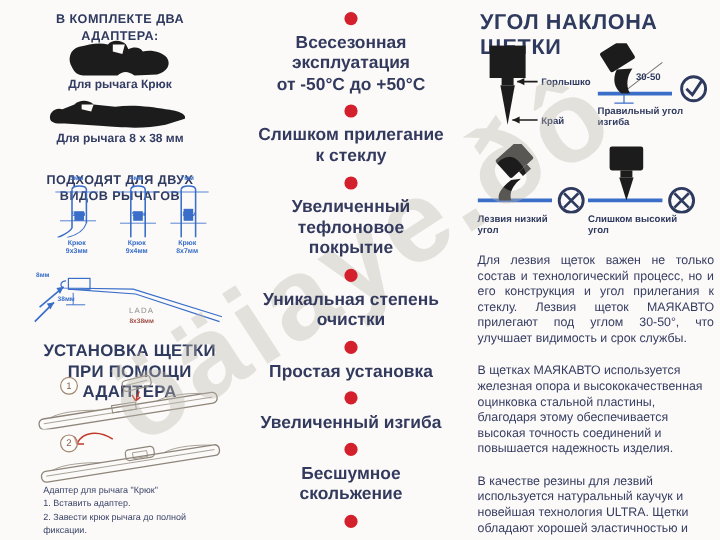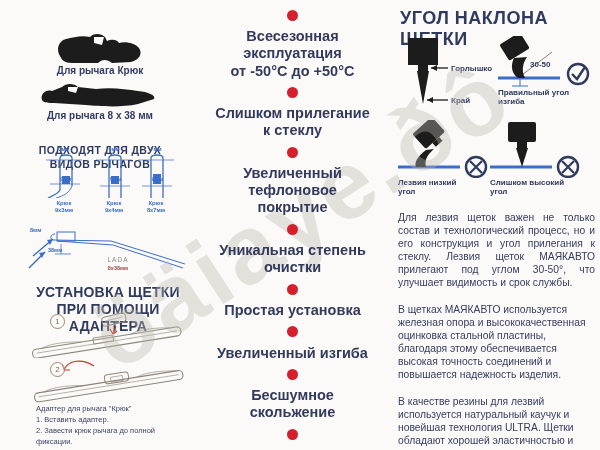--- a/index.html
+++ b/index.html
@@ -39,20 +39,22 @@
   .para p{margin:0 0 14px 0;}
   .para p.just{text-align:justify;}
 </style>
 </head>
 <body>
 
 <div class="page">
 
   <div class="watermark">öäiaye.ðô</div>
 
+  <div class="abs center h-navy kit-heading pre">В КОМПЛЕКТЕ ДВА
+АДАПТЕРА:</div>
 
   <svg class="abs" style="left:52px;top:32px;" width="96" height="34" viewBox="0 0 96 34">
     <path fill="#1c1c1c" d="M8 24 C4 18 6 9 14 7 C22 5 30 3 38 5 C41 1 49 1 53 5 L55 9 C59 7 65 7 67 11 C73 9 83 11 87 16 C91 22 87 28 79 30 L60 31 C55 27 50 27 46 31 L20 31 C12 31 10 28 8 24 Z"></path>
     <path fill="#fbfaf8" d="M42 5 L52 5 L50 13 L42 11 Z"></path>
   </svg>
   <div class="abs center cap" style="top:65px;">Для рычага Крюк</div>
 
   <svg class="abs" style="left:38px;top:82px;" width="124" height="26" viewBox="0 0 124 26">
     <path fill="#1c1c1c" d="M4 18 C2 12 8 7 14 9 L24 5 C28 1 36 1 40 5 L58 7 C72 5 88 7 100 9 C110 10 118 13 116 17 L100 22 C82 26 60 24 48 23 L16 21 C10 21 6 21 4 18 Z"></path>
     <path fill="#fbfaf8" d="M30 5 L40 5 L38 11 L30 9 Z"></path>

